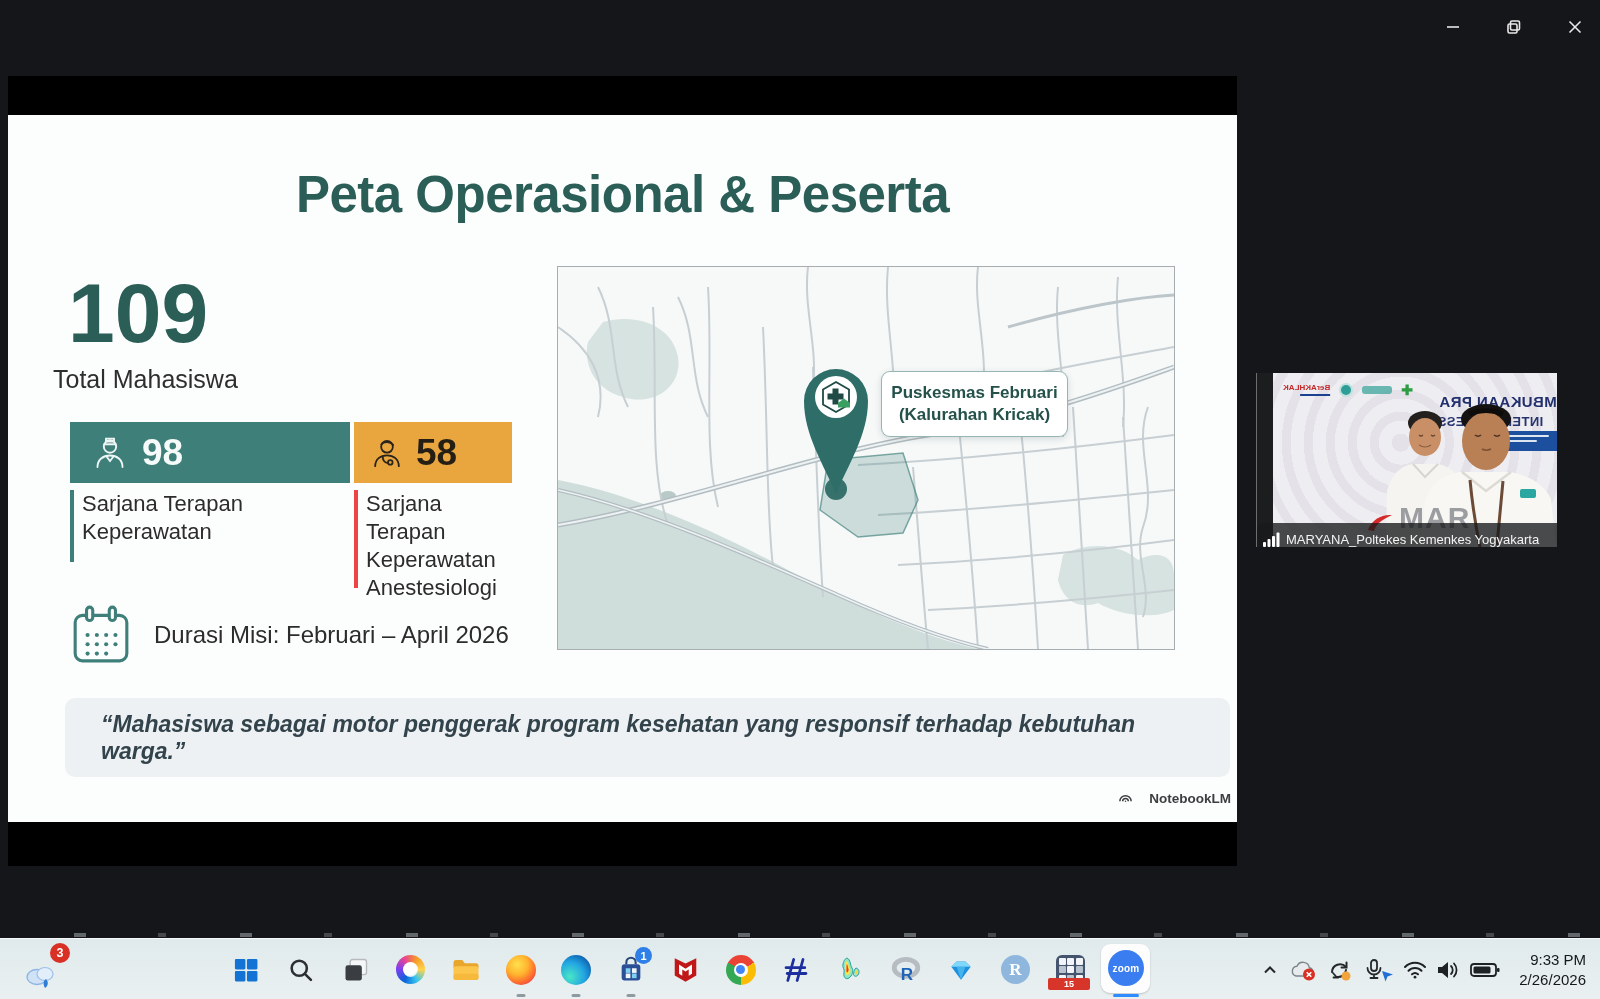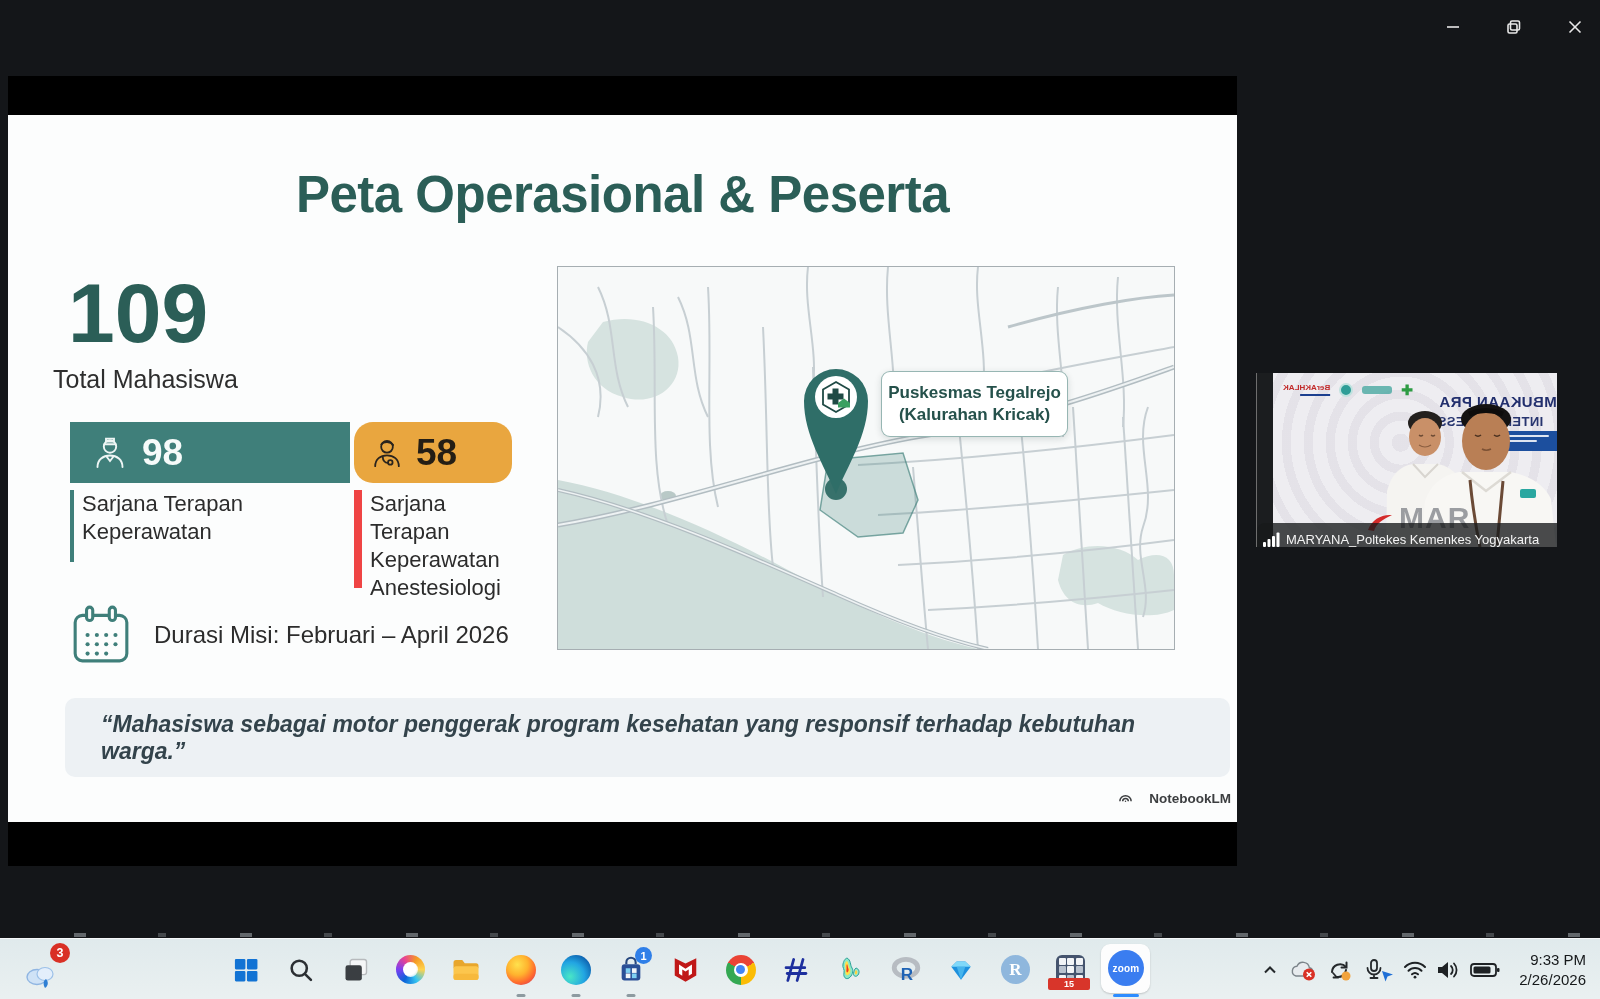--- a/index.html
+++ b/index.html
@@ -17,28 +17,28 @@
   .bar.top { height:39px; }
   .bar.bottom { height:44px; }
   .slide-body { position:relative; width:100%; height:707px; background:#fcfdfd; overflow:hidden; }
 
   .slide-title { position:absolute; top:50px; left:0; width:100%; text-align:center; font-size:51px; font-weight:800; color:#2b5e57; letter-spacing:-0.5px; }
   .big-num { position:absolute; left:60px; top:156px; font-size:84px; line-height:84px; font-weight:800; color:#2b5e57; }
   .total-label { position:absolute; left:45px; top:250px; font-size:25px; color:#2e2e2e; }
 
   .stat { position:absolute; top:307px; height:61px; display:flex; align-items:center; }
   .stat-teal { left:62px; width:280px; background:#3f7f7a; padding-left:22px; gap:14px; }
-  .stat-orange { left:346px; width:158px; background:#e9a63f; padding-left:16px; gap:12px;border-radius:19px; }
+  .stat-orange { left:346px; width:158px; background:#e9a63f; padding-left:16px; gap:12px; }
   .stat-val { font-size:37px; font-weight:800; }
   .stat-teal .stat-val { color:#f6fbfa; }
   .stat-orange .stat-val { color:#241e15; }
 
   .stat-label { position:absolute; top:375px; font-size:22px; line-height:28px; color:#2c2c2c; padding-left:8px; }
   .stat-label.teal { left:62px; width:185px; border-left:4px solid #3f7f7a; height:72px; }
-  .stat-label.orange { left:346px; width:168px; border-left:8px solid #ef4444; height:98px; }
+  .stat-label.orange { left:346px; width:168px; border-left:4px solid #ef4444; height:98px; }
 
   .cal-row { position:absolute; left:62px; top:489px; display:flex; align-items:center; gap:22px; }
   .cal-row .dur-text { font-size:24px; color:#2c2c2c; }
 
   .map { position:absolute; left:549px; top:151px; width:618px; height:384px; background:#f7f9f9; border:1px solid #a6aeb2; }
   .pin-label { position:absolute; left:323px; top:104px; width:187px; height:66px; background:#fff; border:1.5px solid rgba(47,110,104,.5); border-radius:9px; box-shadow:0 2px 7px rgba(20,40,40,.15); display:flex; flex-direction:column; justify-content:center; align-items:center; }
   .pin-label div { font-size:17px; line-height:22px; font-weight:800; color:#25514b; }
 
   .quote { position:absolute; left:57px; top:583px; width:1165px; height:79px; background:#edf1f4; border-radius:10px; display:flex; align-items:center; padding:0 36px; font-size:23px; font-style:italic; font-weight:700; color:#33434b; }
   .wm { position:absolute; right:6px; bottom:16px; display:flex; align-items:center; gap:16px; }
@@ -225,21 +225,21 @@
           <path d="M270,193 L345,186 L360,233 L345,266 L300,270 L262,243 Z" fill="rgba(72,134,128,.25)" stroke="rgba(72,134,128,.7)" stroke-width="1.5"></path>
 
           <circle cx="278" cy="222" r="11" fill="#37716b"></circle>
           <path d="M278,227 C266,198 246,168 246,134 a32,32 0 1 1 64,0 C310,168 290,198 278,227 Z" fill="#2f6e68"></path>
           <circle cx="278" cy="130" r="21" fill="#ffffff"></circle>
           <polygon points="278,115 291,122.5 291,137.5 278,145 265,137.5 265,122.5" fill="#fff" stroke="#1f4a45" stroke-width="1.8"></polygon>
           <path d="M274.5,121.5 h6 v5 h5 v6 h-5 v5 h-6 v-5 h-5 v-6 h5 Z" fill="#1f4a45"></path>
           <path d="M280,136 l6,-4.5 l6,4.5 v4.5 h-12 Z" fill="#3aa061"></path>
         </svg>
         <div class="pin-label">
-          <div>Puskesmas Tegalrejo</div>
+          <div>Puskesmas Februari</div>
           <div>(Kalurahan Kricak)</div>
         </div>
       </div>
 
       <div class="quote">“Mahasiswa sebagai motor penggerak program kesehatan yang responsif terhadap kebutuhan warga.”</div>
 
       <div class="wm">
         <svg width="15" height="15" viewBox="0 0 16 16" fill="none" stroke="#3c3e40" stroke-width="1.6">
           <path d="M2,11 a6,6 0 1 1 12,0"></path>
           <path d="M5,11 a3,3 0 1 1 6,0"></path>

